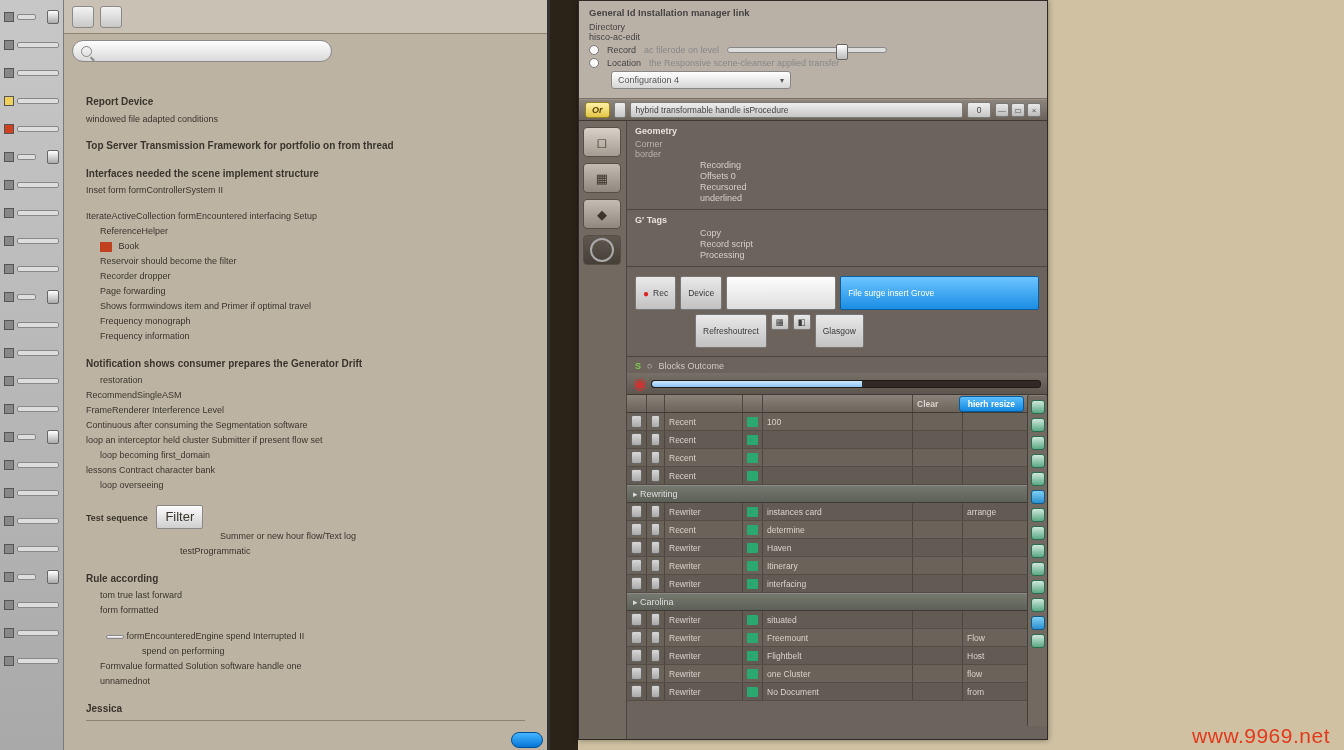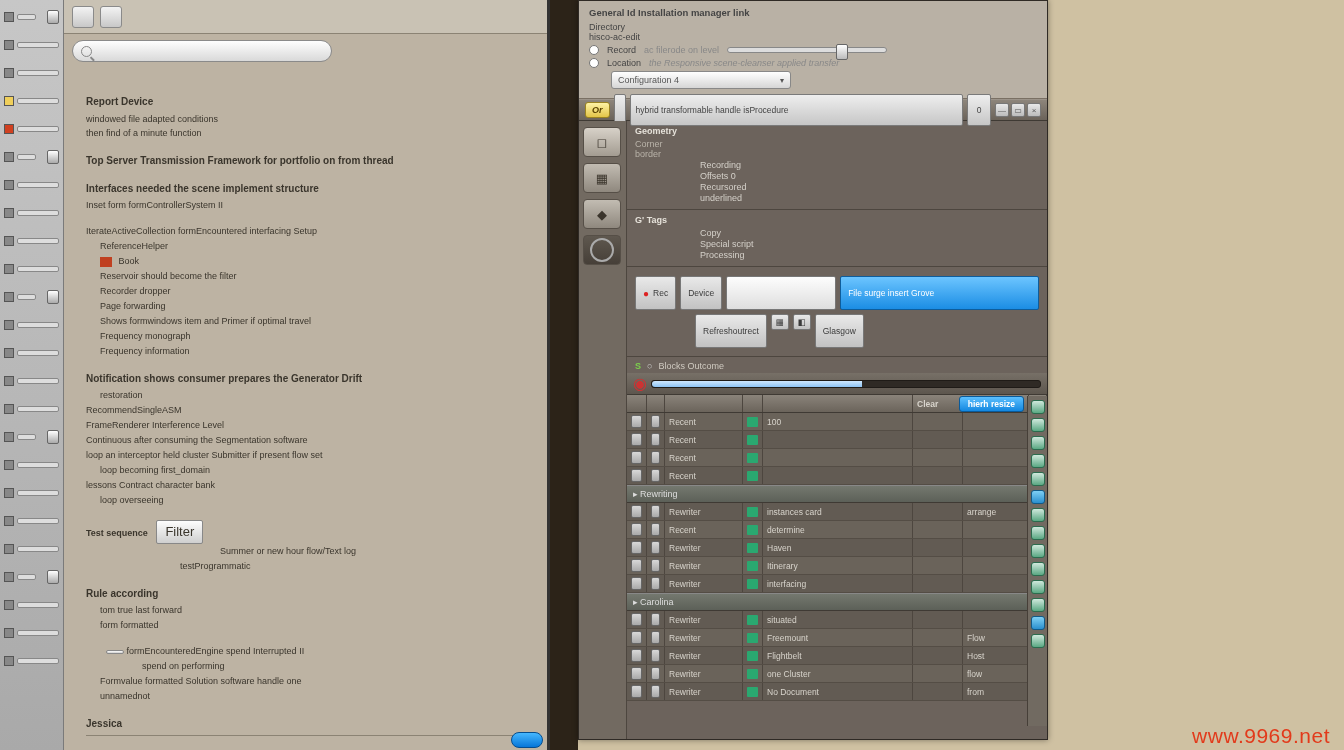--- a/index.html
+++ b/index.html
@@ -72,21 +72,21 @@
   padding:0 6px; font-size:9px; color:#555; position:relative; }
 .combo::after { content:"▾"; position:absolute; right:6px; font-size:8px; color:#555; }
 
 
 .app-toolbar { height:22px; display:flex; align-items:center; gap:4px;
   background:linear-gradient(#8d857b,#6b635a); border-top:1px solid #9b9389;
   border-bottom:1px solid #3f3a34; padding:0 6px; }
 .badge { height:16px; padding:0 6px; font-size:9px; display:flex; align-items:center;
   background:linear-gradient(#fef2a4,#e3c548); border:1px solid #9b8321; border-radius:3px;
   color:#5a4300; font-style:italic; font-weight:bold; }
-.small-btn { height:32px; padding:0 5px; font-size:8.5px; color:#444;
+.small-btn { height:16px; padding:0 5px; font-size:8.5px; color:#444;
   background:linear-gradient(#eee,#c6c6c6); border:1px solid #7a7a7a; border-radius:2px;
   display:flex; align-items:center; }
 .right-ctrls { margin-left:auto; display:flex; gap:2px; }
 .ctrl-sq { width:14px; height:14px; background:linear-gradient(#e8e8e8,#bcbcbc);
   border:1px solid #777; border-radius:2px; display:flex; align-items:center;
   justify-content:center; font-size:8px; color:#555; }
 
 
 .app-body { flex:1; display:flex; overflow:hidden; }
 .tool-col { width:48px; background:#726a61; display:flex; flex-direction:column;
@@ -282,21 +282,20 @@
     <div class="hdr-btn"></div>
     <div class="hdr-btn"></div>
   </div>
   <div class="search-box">
     <span class="search-lens"></span>
     <span></span>
   </div>
   <div class="doc-body">
     <h3>Report Device</h3>
     <p>windowed file adapted conditions</p>
-    <p>then find of a minute function</p>
 
     <div class="sec">
         <h3>Top Server Transmission Framework for portfolio on from thread</h3>
       </div>
 
     <div class="sec">
       <h3>Interfaces needed the scene implement structure</h3>
       <p>Inset form formControllerSystem II</p>
     </div>
 
@@ -373,21 +372,21 @@
     <p>hisco-ac-edit</p>
     <div class="row">
       <span class="radio"></span>
       <span>Record</span>
       <span style="color:#888;">ac filerode on level</span>
       <span class="slider"></span>
     </div>
     <div class="row">
       <span class="radio"></span>
       <span>Location</span>
-      <span style="color:#888;font-style:italic;">the Responsive scene-cleanser applied transfer</span>
+      <span style="color:#888;">the Responsive scene-cleanser applied transfer</span>
     </div>
     <div class="row">
       <span style="width:14px;"></span>
       <span class="combo">
         <span>Configuration 4</span>
       </span>
     </div>
   </div>
 
   <div class="app-toolbar">
@@ -438,21 +437,21 @@
       </div>
 
       <div class="insp-block">
         <h5>G' Tags</h5>
         <div class="kv">
             <span class="k"></span>
             <span class="v">Copy</span>
           </div>
         <div class="kv">
             <span class="k"></span>
-            <span class="v">Special script</span>
+            <span class="v">Record script</span>
           </div>
         <div class="kv">
             <span class="k"></span>
             <span class="v">Processing</span>
           </div>
       </div>
 
       <div class="insp-block" style="padding-bottom:8px;">
         <div class="tag-row">
           <span class="tag red-dot">Rec</span>

